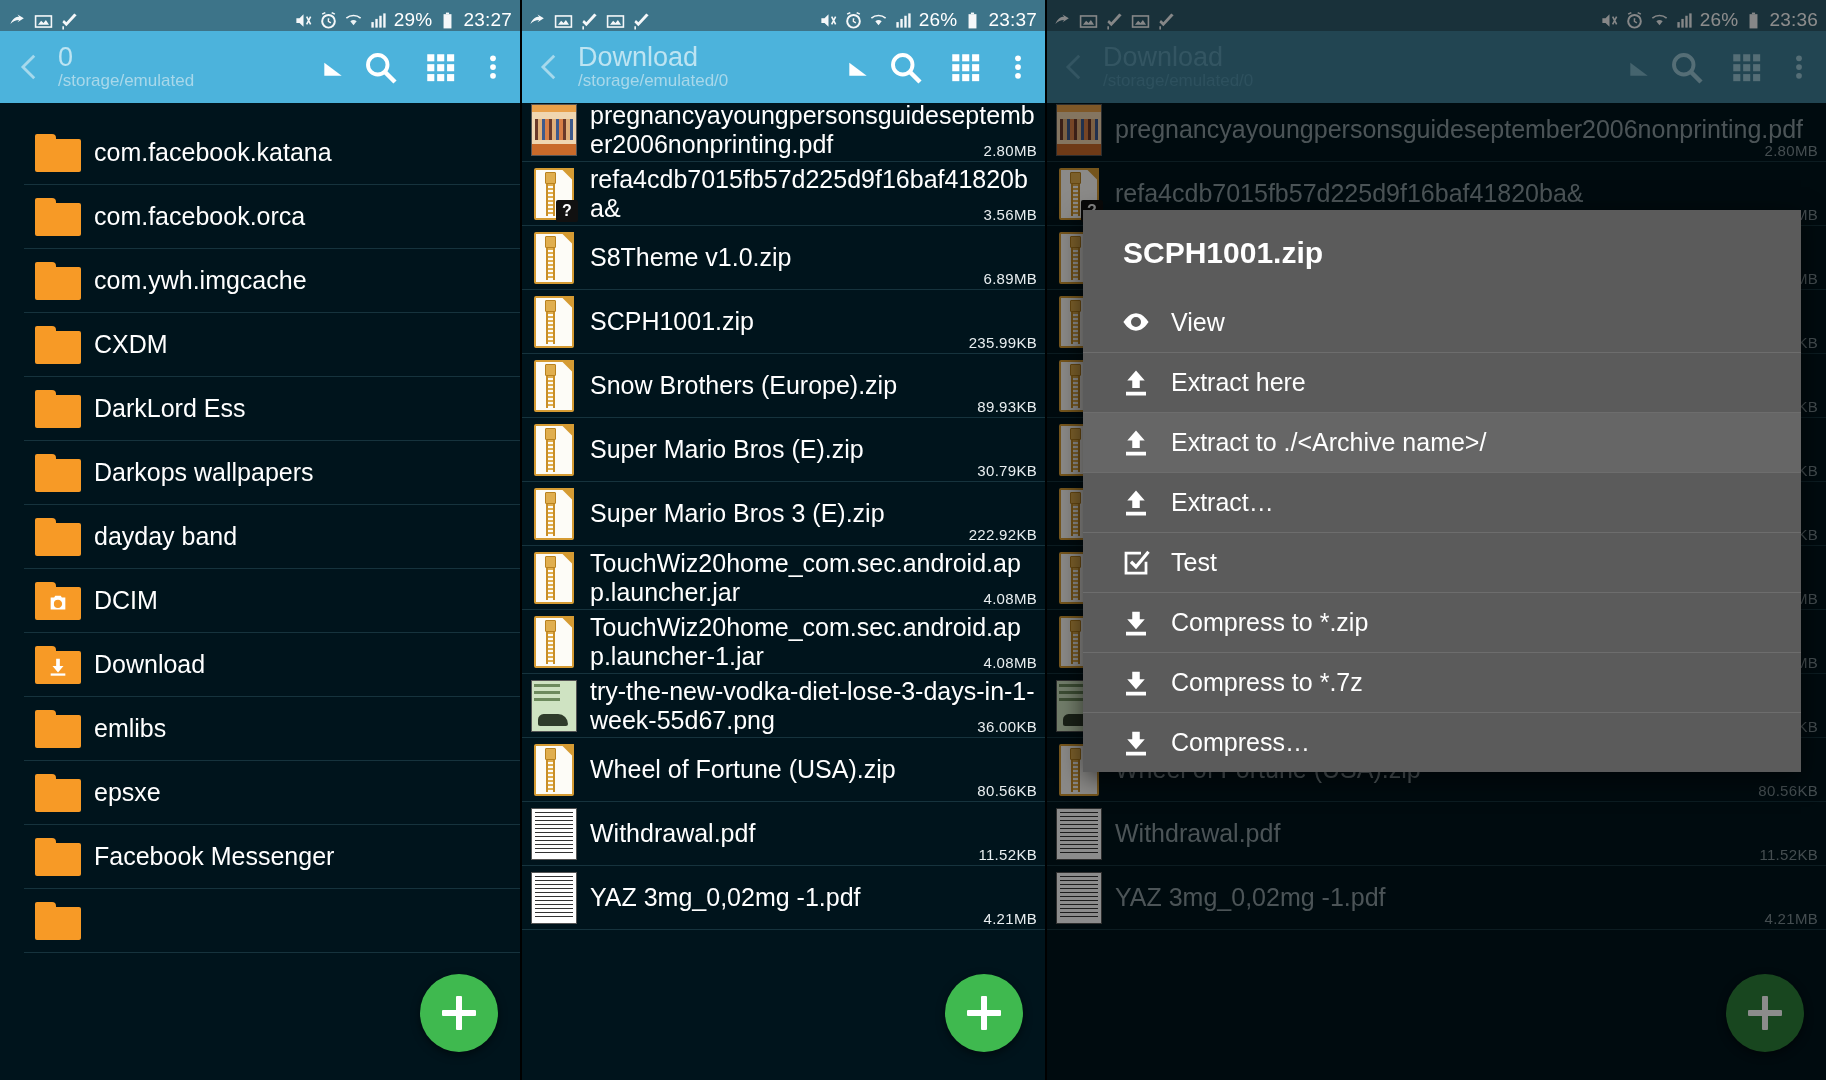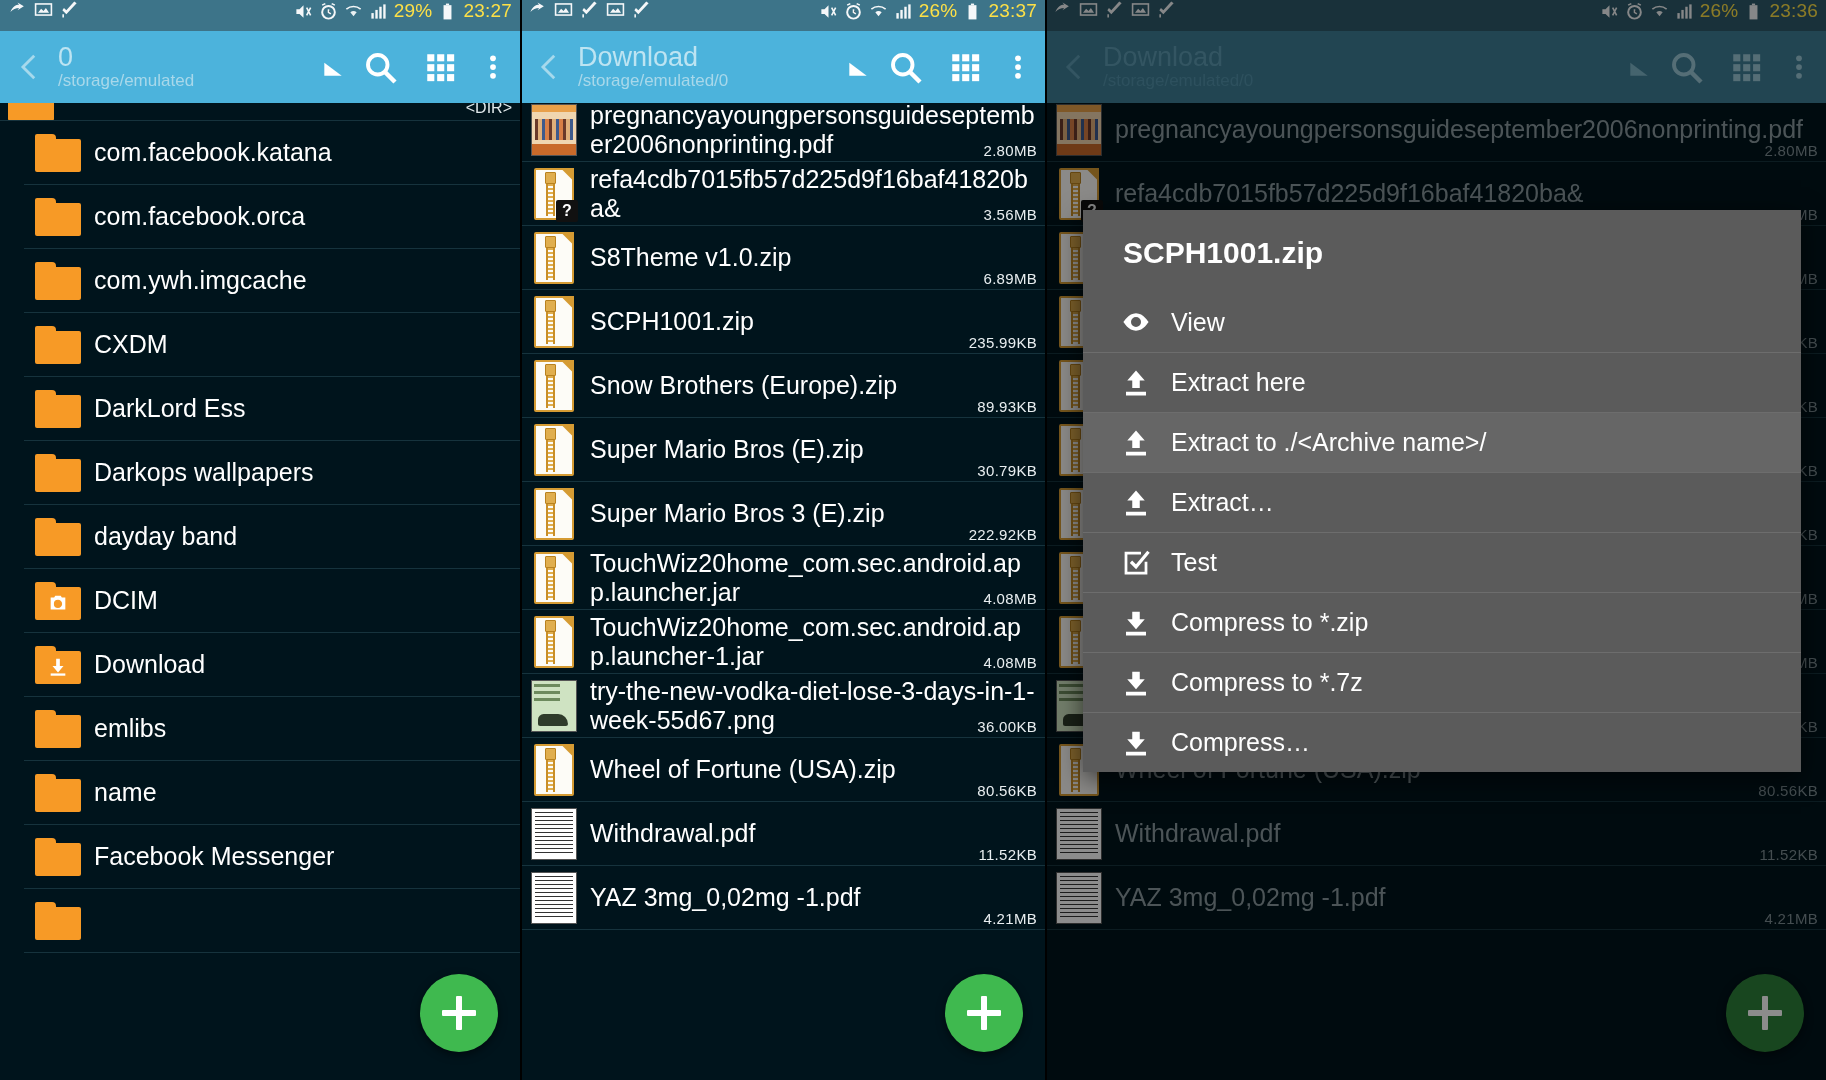--- a/index.html
+++ b/index.html
@@ -11,22 +11,22 @@
   }
   .screens { display: flex; width: 1826px; height: 1080px; }
   .panel { position: relative; height: 1080px; overflow: hidden; background: #00141c; flex: 0 0 auto; }
   .panel.p1 { width: 520px; }
   .panel.p2 { width: 525px; }
   .panel.p3 { width: 781px; }
 
   
   .statusbar {
     height: 31px; background: #3d7489;
-    display: flex; align-items: flex-start; padding: 0 8px;
-    color: #fde047; font-size: 19px; position: relative; z-index: 5;
+    display: flex; align-items: flex-end; padding: 0 8px;
+    color: #ffffff; font-size: 19px; position: relative; z-index: 5;
   }
   .statusbar.dim { background: #2e5a6b; }
   .sb-left { display: flex; align-items: center; gap: 7px; }
   .sb-right { margin-left: auto; display: flex; align-items: center; gap: 6px; }
   .sb-ico { width: 19px; height: 19px; display: inline-block; opacity: .95; }
   .sb-text { font-size: 19px; letter-spacing: .2px; }
 
   
   .actionbar {
     height: 72px; background: #4cb3dc;
@@ -217,25 +217,20 @@
         <svg viewBox="0 0 24 24" width="30" height="30">
             <g fill="#fff">
               <circle cx="12" cy="5" r="2.3"></circle>
               <circle cx="12" cy="12" r="2.3"></circle>
               <circle cx="12" cy="19" r="2.3"></circle>
             </g>
           </svg>
       </div>
     </div>
 
-    <div style="position:absolute;left:0;right:0;top:103px;height:18px;z-index:3;">
-      <div style="position:absolute;left:8px;top:-20px;width:46px;height:38px;background:#f79a26;border-radius:2px;"></div>
-      <div style="position:absolute;right:8px;top:-4px;color:#dfe8ea;font-size:16px;">&lt;DIR&gt;</div>
-      <div style="position:absolute;left:0;right:0;bottom:0;height:1px;background:#16333d;"></div>
-    </div>
 
     <div class="filelist" style="top:121px;padding-left:24px;">
         <div class="row">
           <span class="ic">
             <span class="folder">
               <span class="tab"></span>
               <span class="body"></span>
             </span>
           </span>
           <span class="nm">com.facebook.katana</span>
@@ -363,21 +358,21 @@
             <dir></dir>
           </span>
         </div>
         <div class="row">
           <span class="ic">
             <span class="folder">
               <span class="tab"></span>
               <span class="body"></span>
             </span>
           </span>
-          <span class="nm">name</span>
+          <span class="nm">epsxe</span>
           <span class="meta">
             <dir></dir>
           </span>
         </div>
         <div class="row">
           <span class="ic">
             <span class="folder">
               <span class="tab"></span>
               <span class="body"></span>
             </span>

